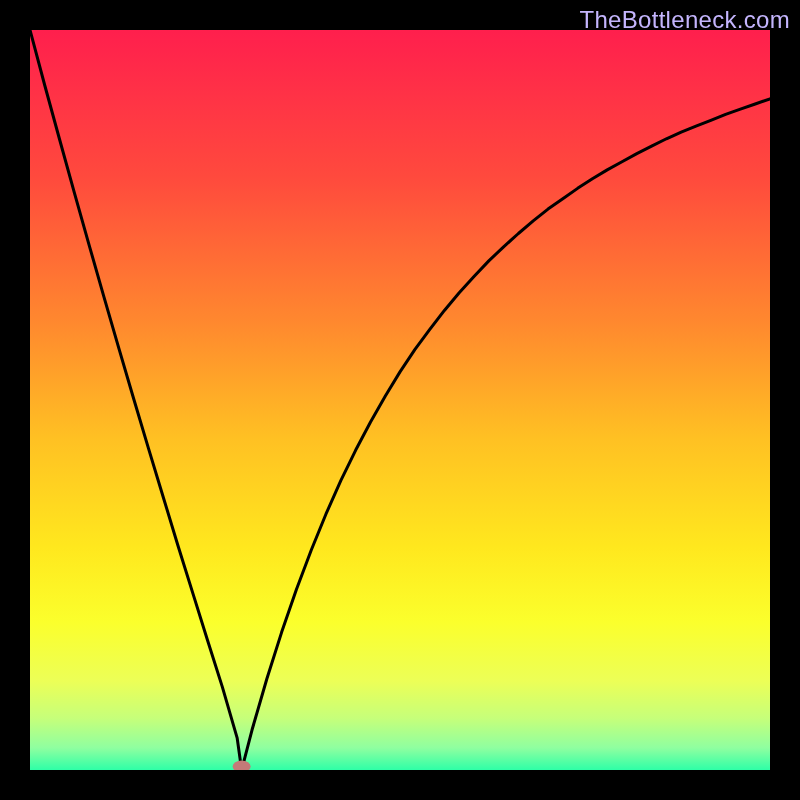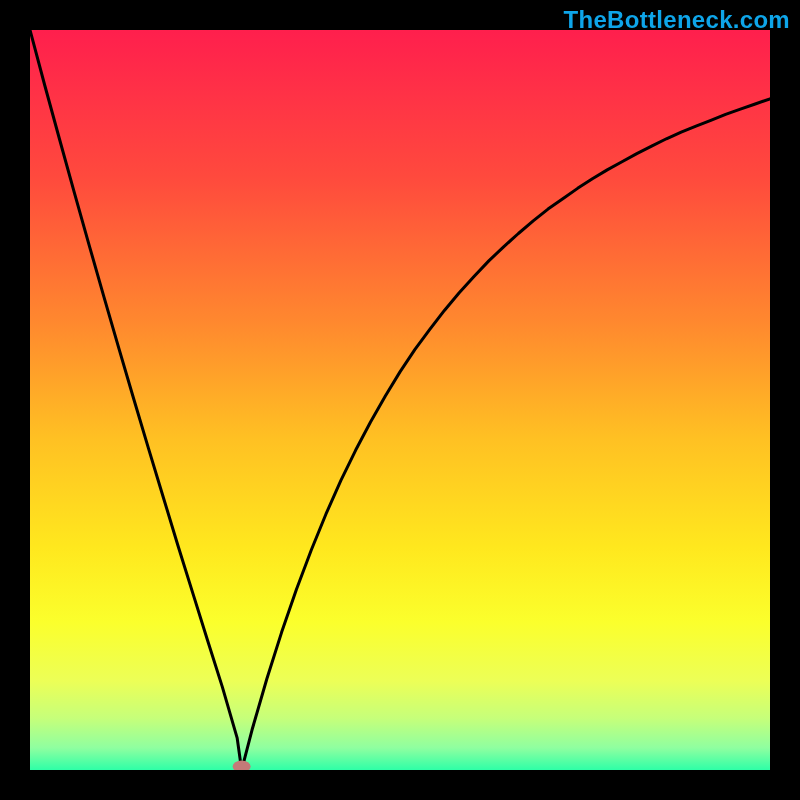--- a/index.html
+++ b/index.html
@@ -14,23 +14,23 @@
   .outer {
     position: relative;
     width: 800px;
     height: 800px;
     background: #000;
   }
   .watermark {
     position: absolute;
     top: 6px;
     right: 10px;
-    color: #0ea5e9;
+    color: #c4b5fd;
     font-size: 24px;
-    font-weight: 700;
+    font-weight: 400;
     letter-spacing: 0.3px;
     user-select: none;
   }
   .plot-area {
     position: absolute;
     left: 30px;
     top: 30px;
     width: 740px;
     height: 740px;
     overflow: hidden;

